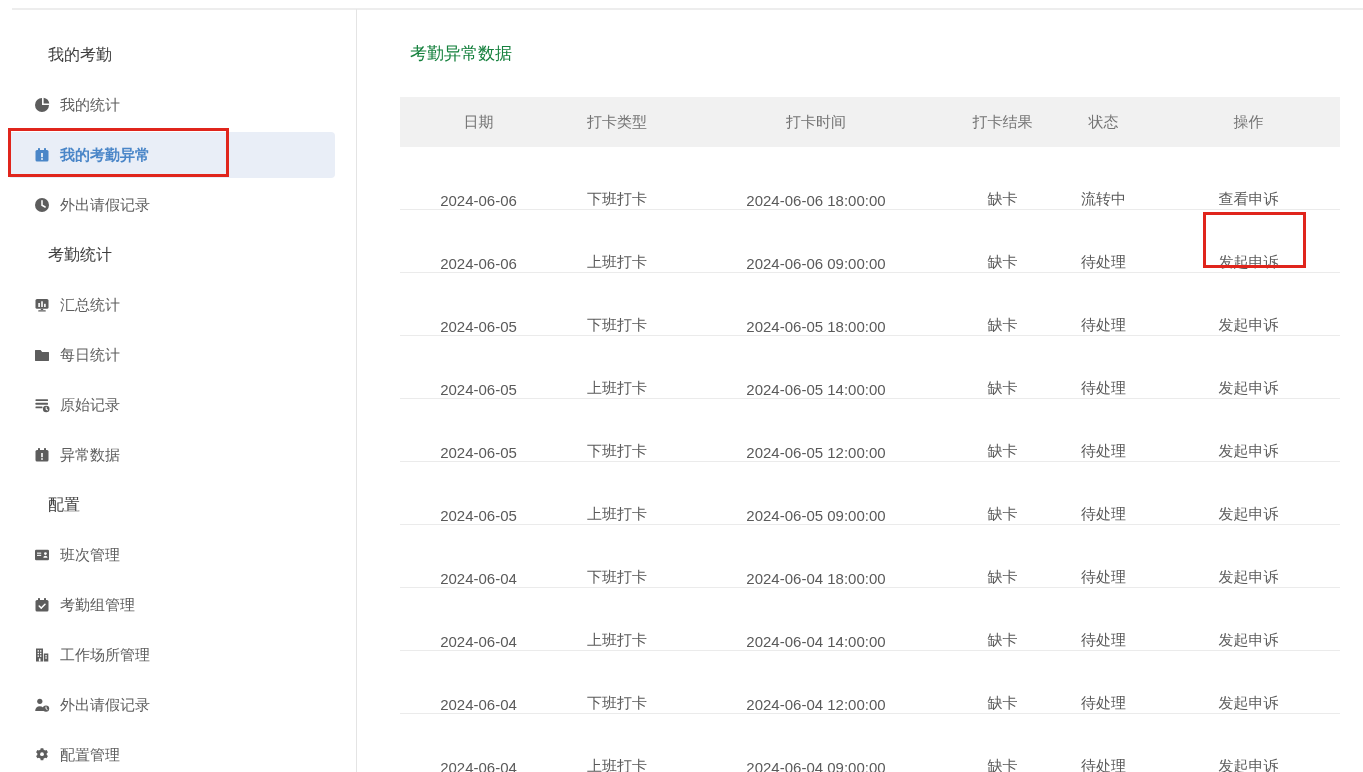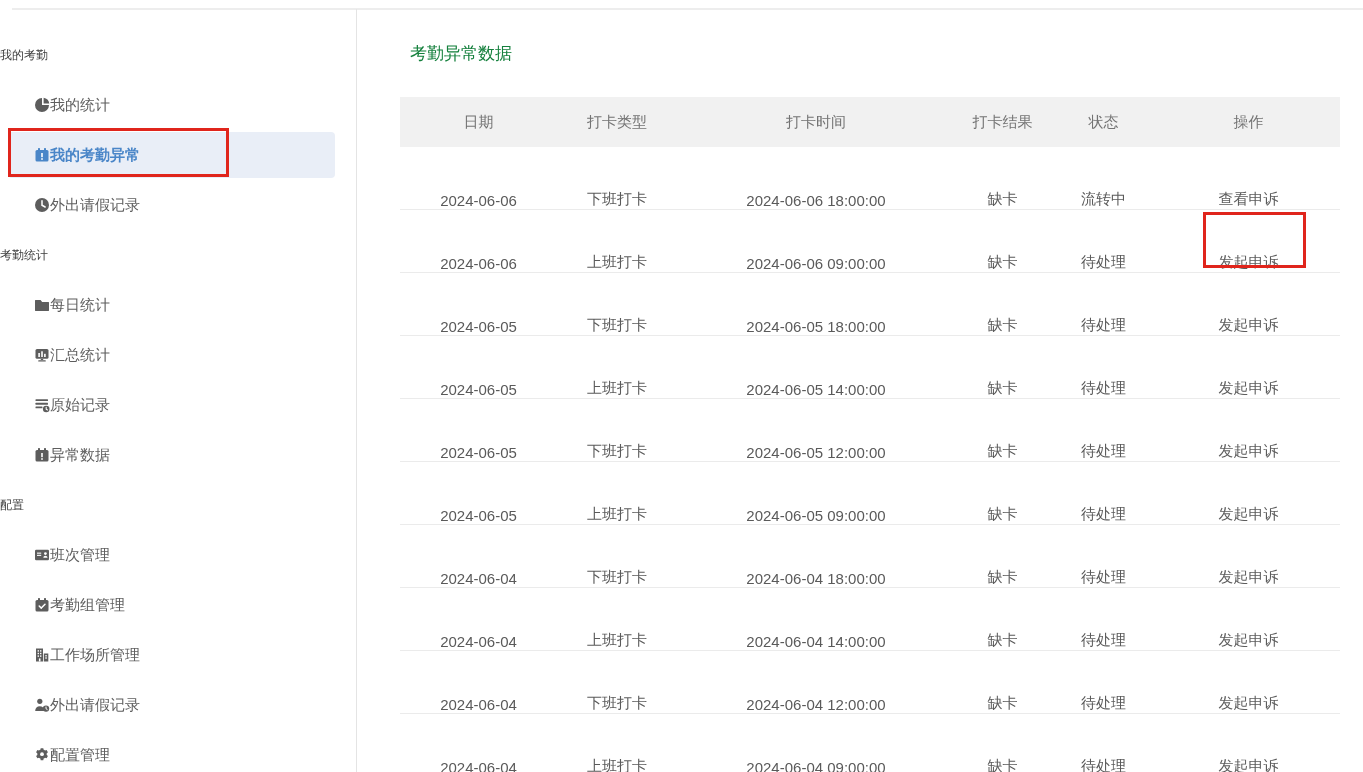--- a/index.html
+++ b/index.html
@@ -9,32 +9,32 @@
     font-family:"Liberation Sans","DejaVu Sans",sans-serif;
   }
 
   
   .top-line { position:absolute; left:12px; right:0; top:8px; height:2px; background:#ededed; }
   .v-line   { position:absolute; left:356px; top:9px; bottom:0; width:1px; background:#e4e4e4; }
 
   
   .sidebar { position:absolute; left:0; top:9px; width:356px; padding-top:21px; }
   .section-title {
-    height:50px; line-height:50px; padding-left:0;
-    font-size:12px; color:#3d3d3d;
+    height:50px; line-height:50px; padding-left:24px;
+    font-size:16px; color:#3d3d3d;margin-left:24px;
   }
   .side-item { height:50px; display:flex; align-items:center; }
   .item-inner {
     margin-left:8px; width:327px; height:46px; box-sizing:border-box;
     display:flex; align-items:center; padding-left:26px; border-radius:4px;
   }
   .side-item.active .item-inner { background:#e9eef7; }
   .icon { width:16px; height:16px; flex:0 0 16px; color:#5d5d5d; }
   .icon svg { display:block; width:16px; height:16px; }
-  .side-item .label { font-size:15px; color:#5e5e5e; white-space:nowrap; }
+  .side-item .label { margin-left:10px; font-size:15px; color:#5e5e5e; white-space:nowrap; }
   .side-item.active .label { color:#4a86c8; font-weight:bold;font-family:Liberation Mono, monospace; }
   .side-item.active .icon { color:#4a86c8; }
 
   
   .main { position:absolute; left:357px; top:9px; right:0; bottom:0; }
   .page-title { position:absolute; left:53px; top:33px; font-size:17px; color:#15803d; }
 
   .table { position:absolute; left:43px; top:88px; width:940px; }
   .thead { display:flex; align-items:center; height:50px; background:#f1f1f1; }
   .th { font-size:15px; color:#737373; text-align:center; }
@@ -97,39 +97,39 @@
   </div>
         </div>
   </div>
       <div class="section">
     <div class="section-title">考勤统计</div>
     <div class="section-items">
           <div class="side-item">
     <div class="item-inner">
       <span class="icon">
                 <svg viewBox="0 0 16 16" fill="currentColor">
-                  <path d="M1.5 3h5.1l1.5 1.9h6.4c.3 0 .5.2.5.5v8.1c0 .3-.2.5-.5.5h-13c-.3 0-.5-.2-.5-.5V3.5c0-.3.2-.5.5-.5z"></path>
-                </svg>
-              </span>
-      <span class="label">每日统计</span>
-    </div>
-  </div>
-          <div class="side-item">
-    <div class="item-inner">
-      <span class="icon">
-                <svg viewBox="0 0 16 16" fill="currentColor">
                   <rect x="1.5" y="2" width="13" height="9.8" rx="1.5"></rect>
                   <rect x="4.3" y="6" width="1.6" height="4" fill="#fff"></rect>
                   <rect x="7.2" y="4.3" width="1.6" height="5.7" fill="#fff"></rect>
                   <rect x="10.1" y="6.8" width="1.6" height="3.2" fill="#fff"></rect>
                   <rect x="6.8" y="11.8" width="2.4" height="1.2"></rect>
                   <rect x="4.2" y="13.2" width="7.6" height="1.3" rx="0.6"></rect>
                 </svg>
               </span>
       <span class="label">汇总统计</span>
+    </div>
+  </div>
+          <div class="side-item">
+    <div class="item-inner">
+      <span class="icon">
+                <svg viewBox="0 0 16 16" fill="currentColor">
+                  <path d="M1.5 3h5.1l1.5 1.9h6.4c.3 0 .5.2.5.5v8.1c0 .3-.2.5-.5.5h-13c-.3 0-.5-.2-.5-.5V3.5c0-.3.2-.5.5-.5z"></path>
+                </svg>
+              </span>
+      <span class="label">每日统计</span>
     </div>
   </div>
           <div class="side-item">
     <div class="item-inner">
       <span class="icon">
                 <svg viewBox="0 0 16 16" fill="currentColor">
                   <rect x="1.5" y="2.2" width="12.5" height="1.9" rx="0.5"></rect>
                   <rect x="1.5" y="5.8" width="12.5" height="1.9" rx="0.5"></rect>
                   <rect x="1.5" y="9.4" width="7" height="1.9" rx="0.5"></rect>
                   <circle cx="12.2" cy="12" r="3.3"></circle>

